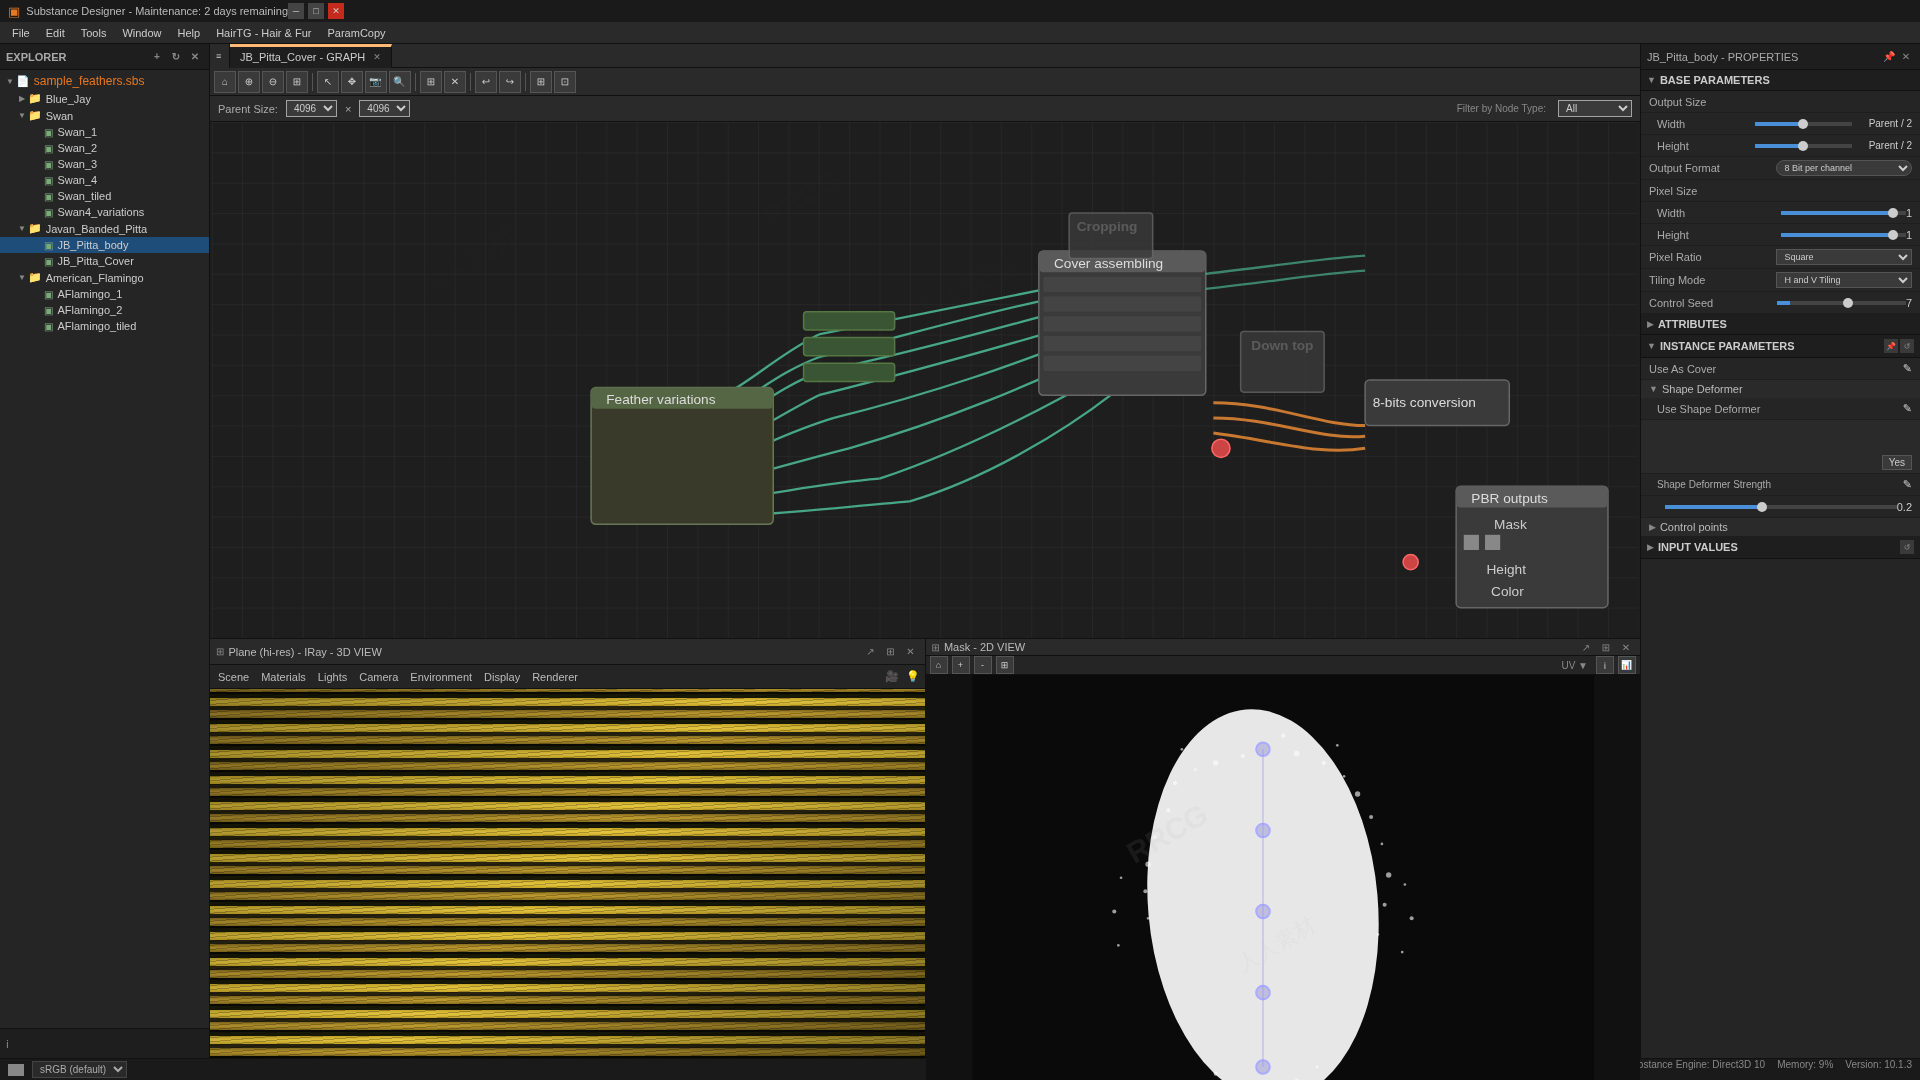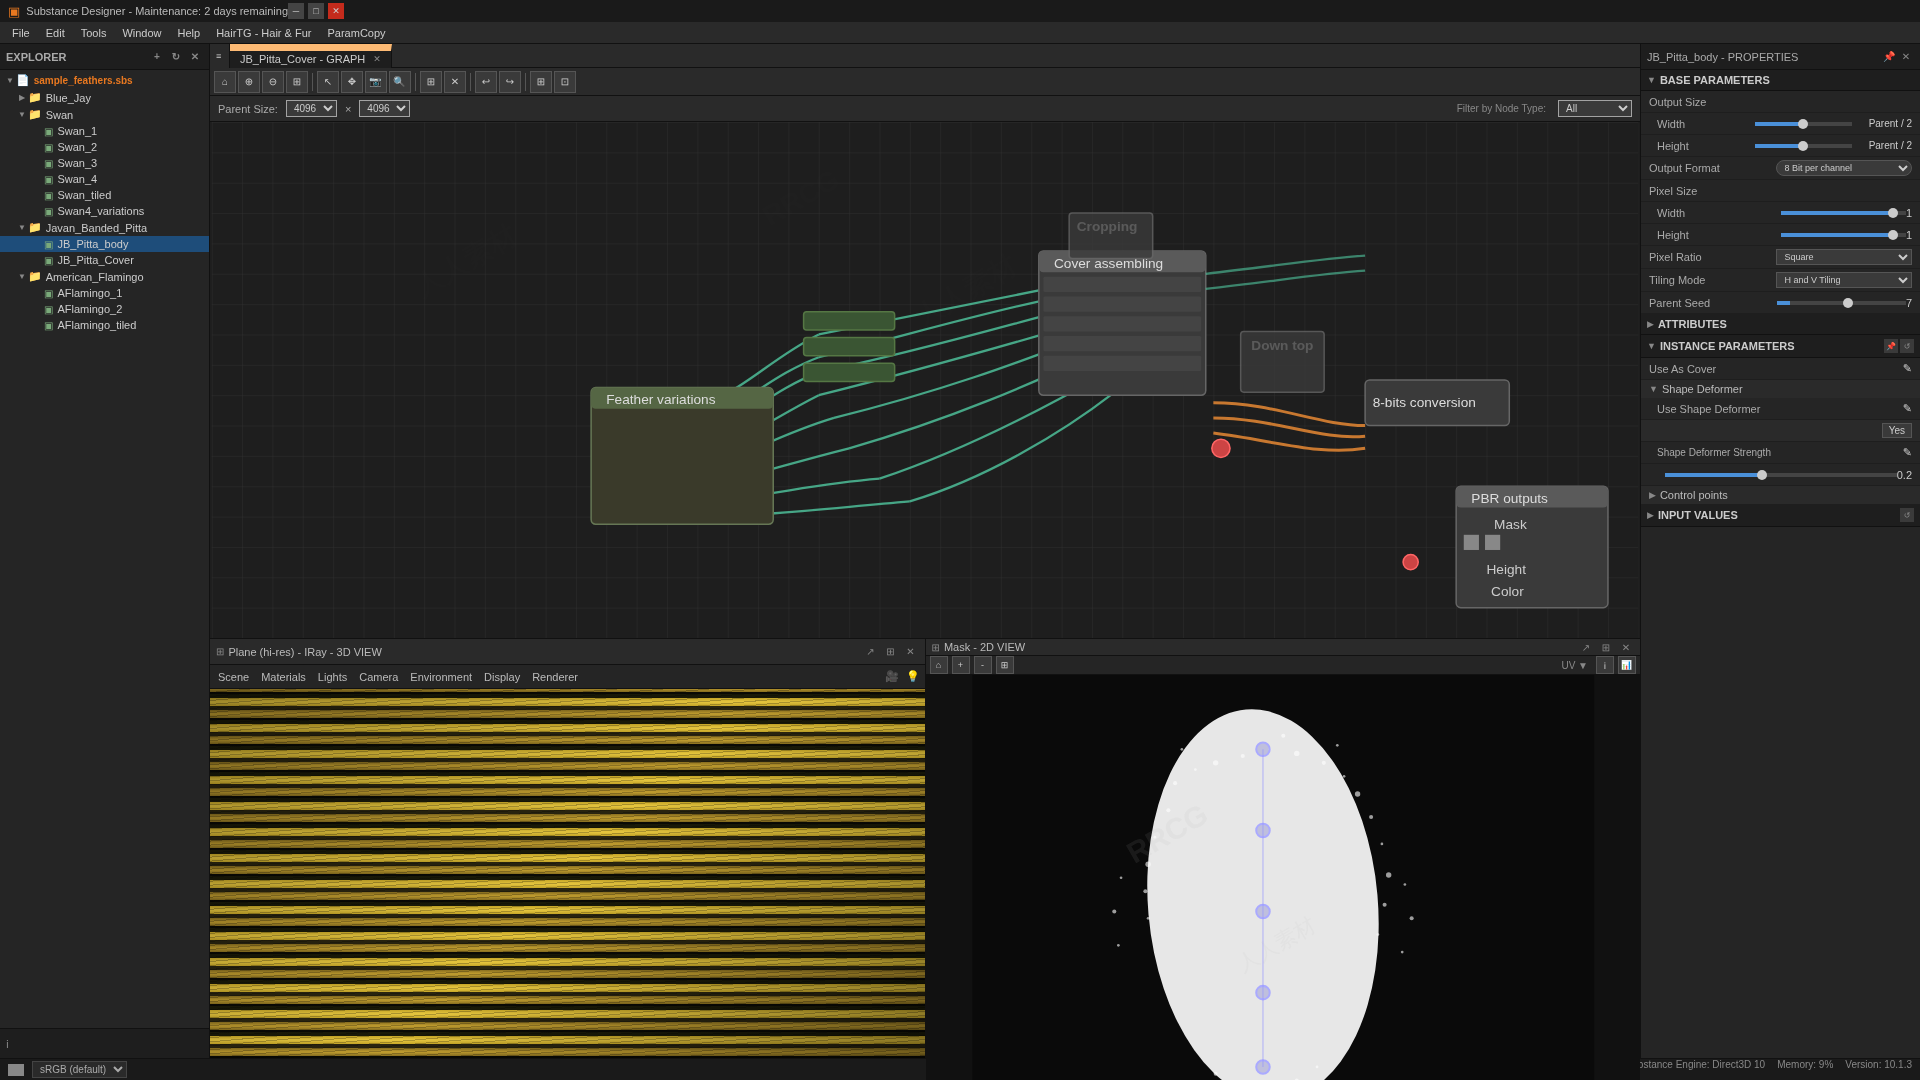--- a/index.html
+++ b/index.html
@@ -32,21 +32,21 @@
     #explorer-bottom { height: 30px; background: #1e1e1e; border-top: 1px solid #111; display: flex; align-items: center; padding: 0 6px; gap: 6px; }
 
     
     #center { flex: 1; display: flex; flex-direction: column; }
 
     
     #graph-area { flex: 1; background: #1e1e1e; position: relative; overflow: hidden; min-height: 350px; }
     #graph-toolbar { height: 28px; background: #2a2a2a; border-bottom: 1px solid #111; display: flex; align-items: center; padding: 0 4px; gap: 2px; }
     #graph-tab { height: 24px; background: #2a2a2a; border-bottom: 1px solid #111; display: flex; align-items: center; }
     .graph-tab-item { height: 24px; padding: 0 10px; display: flex; align-items: center; background: #333; border-right: 1px solid #111; font-size: 11px; color: #ccc; cursor: pointer; gap: 4px; }
-    .graph-tab-item.active { background: #1e1e1e; border-top: 7px solid #fdba74; }
+    .graph-tab-item.active { background: #1e1e1e; border-top: 3px solid #fdba74; }
     .toolbar-btn { width: 22px; height: 22px; background: #3a3a3a; border: 1px solid #555; display: flex; align-items: center; justify-content: center; font-size: 10px; color: #ccc; cursor: pointer; }
     .toolbar-sep { width: 1px; height: 18px; background: #555; margin: 0 2px; }
 
     
     #parent-bar { height: 26px; background: #2a2a2a; border-bottom: 1px solid #111; display: flex; align-items: center; padding: 0 8px; gap: 8px; font-size: 11px; color: #aaa; }
     #parent-bar select { background: #3a3a3a; border: 1px solid #a3a3a3; color: #ccc; font-size: 10px; padding: 1px 3px; }
 
     
     #bottom-panels { height: 420px; display: flex; }
     #panel-3d { flex: 1; background: #1a1a1a; border-top: 1px solid #111; border-right: 1px solid #111; display: flex; flex-direction: column; }
@@ -72,21 +72,21 @@
     .prop-label { color: #aaa; font-size: 11px; flex: 1; }
     .prop-value { color: #ccc; font-size: 11px; text-align: right; }
     .prop-slider-container { flex: 1; display: flex; align-items: center; gap: 4px; }
     .prop-slider { width: 80px; height: 4px; background: #444; position: relative; }
     .prop-slider .fill { height: 100%; background: #4a90d9; }
     .prop-slider .handle { position: absolute; top: -3px; width: 10px; height: 10px; background: #ccc; border-radius: 50%; transform: translateX(-50%); cursor: pointer; }
     .prop-dropdown { background: #3a3a3a; border: 1px solid #555; color: #ccc; font-size: 10px; padding: 1px 4px; flex: 1; }
     .sub-section { padding: 3px 8px; background: #2a2a2a; display: flex; align-items: center; cursor: pointer; }
     .sub-section .arrow { color: #888; font-size: 9px; margin-right: 4px; }
     .sub-section .label { font-size: 11px; color: #bbb; flex: 1; }
-    .prop-yes-no { background: #3a3a3a; padding: 1px 6px; font-size: 10px; color: #ccc; border: 1px solid #555; }
+    .prop-yes-no { background: #3a3a3a; padding: 1px 6px; font-size: 10px; color: #ccc; border: 1px solid #555; margin-top: 32px; }
     
     
     #statusbar { height: 22px; background: #1a1a1a; border-top: 1px solid #111; display: flex; align-items: center; padding: 0 8px; gap: 8px; font-size: 10px; color: #888; }
     #statusbar .right { margin-left: auto; display: flex; gap: 12px; }
 
     
     .watermark { position: absolute; color: rgba(150,150,150,0.15); font-size: 28px; font-weight: bold; pointer-events: none; transform: rotate(-30deg); white-space: nowrap; }
 
     
     #graph-svg { position: absolute; top: 0; left: 0; width: 100%; height: 100%; }
@@ -130,21 +130,21 @@
         <div class="icon-btn">+</div>
         <div class="icon-btn">↻</div>
         <div class="icon-btn">✕</div>
       </div>
     </div>
     <div id="explorer-content">
 
       <div class="tree-item" style="padding-left:4px;">
         <span class="arrow">▼</span>
         <span class="folder-icon">📄</span>
-        <span class="label" style="color:#e87820; font-size:10px;font-weight:bold;">sample_feathers.sbs</span>
+        <span class="label" style="color:#e87820; font-size:12px;">sample_feathers.sbs</span>
       </div>
 
       <div class="tree-item" style="padding-left:16px;">
         <span class="arrow">▶</span>
         <span class="folder-icon">📁</span>
         <span class="label">Blue_Jay</span>
       </div>
 
       <div class="tree-item" style="padding-left:16px;">
         <span class="arrow">▼</span>
@@ -583,21 +583,21 @@
 
     <div class="prop-row">
       <span class="prop-label">Tiling Mode</span>
       <select class="prop-dropdown" style="font-size:9px;">
         <option>H and V Tiling</option>
         <option>No Tiling</option>
       </select>
     </div>
 
     <div class="prop-row">
-      <span class="prop-label">Parent Seed</span>
+      <span class="prop-label">Control Seed</span>
       <div class="prop-slider-container">
         <div class="prop-slider" style="flex:1;">
           <div class="fill" style="width:10%;"></div>
           <div class="handle" style="left:55%;"></div>
         </div>
       </div>
       <span class="prop-value">7</span>
     </div>
 
     <div class="section-header">

